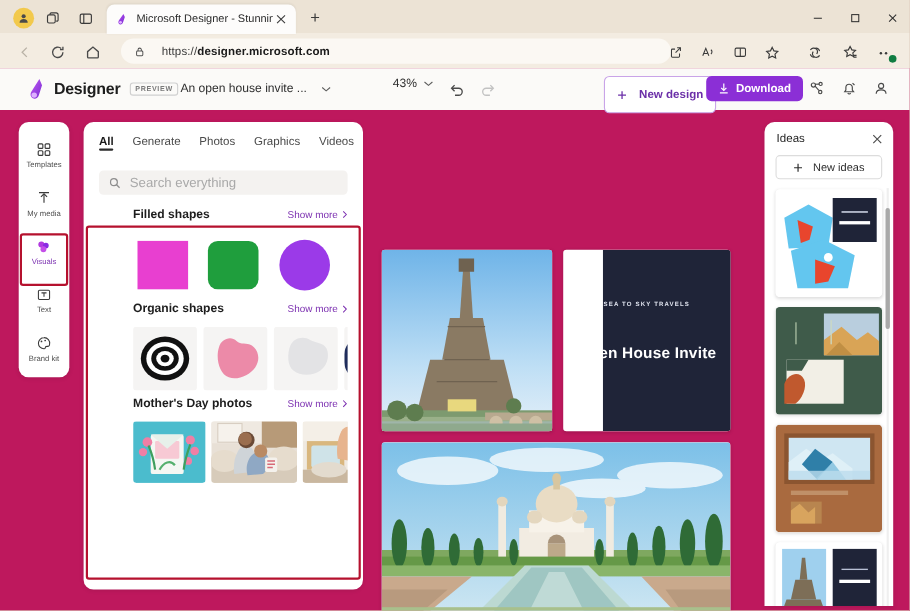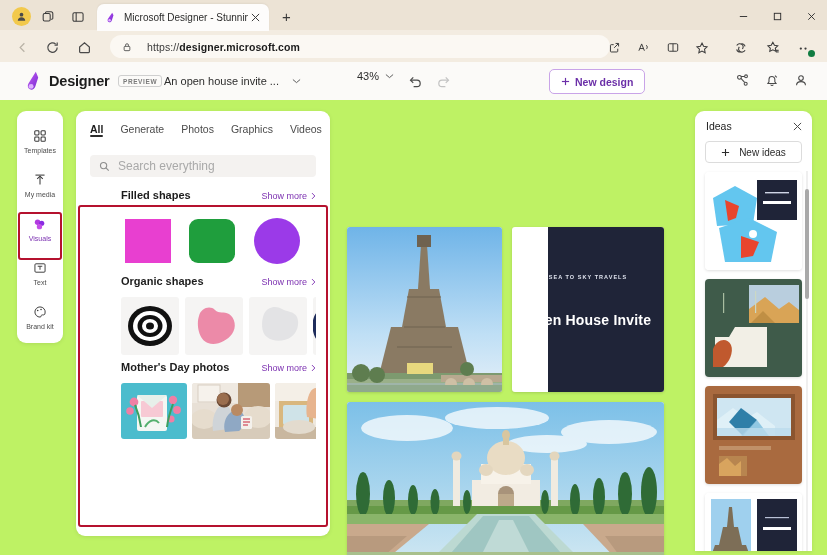--- a/index.html
+++ b/index.html
@@ -57,21 +57,21 @@
   .omnibox .url b { font-weight: 700; color: #1b1b1b; }
   .omni-icon { position: absolute; top: 6px; width: 19px; height: 19px;
     display: flex; align-items: center; justify-content: center; color: #3b3b3b; }
   .tb-icon { position: absolute; top: 5px; width: 22px; height: 22px;
     display: flex; align-items: center; justify-content: center; color: #3a3a3a; }
   .badge-dot { position: absolute; right: 1px; bottom: 2px; width: 7px; height: 7px;
     border-radius: 50%; background: #107c41; color: #fff; font-size: 5px;
     display: flex; align-items: center; justify-content: center; font-weight: 700; }
 
   
-  .designer { position: absolute; left: 0; top: 62px; width: 827px; height: 493px; background: #bef264; }
+  .designer { position: absolute; left: 0; top: 62px; width: 827px; height: 493px; background: #be185d; }
   .app-header { position: absolute; left: 0; top: 0; width: 827px; height: 38px; background: #fbfaf8; }
   .brand { position: absolute; left: 22px; top: 8px; display: flex; align-items: center; }
   .brand-logo { width: 20px; height: 22px; }
   .brand-name { font-size: 14.5px; font-weight: 700; color: #1d1d1d; margin-left: 7px; letter-spacing: -.2px; }
   .preview-badge {
     margin-left: 9px; font-size: 6.5px; letter-spacing: .6px; color: #7a7a7a;
     border: 1px solid #cfcfcf; border-radius: 3px; padding: 1.5px 3.5px; font-weight: 600;
   }
   .project-pill {
     position: absolute; left: 155px; top: 7px; height: 23px; display: flex;
@@ -80,23 +80,23 @@
   .project-name { font-size: 11px; color: #2d2d2d; }
   .chev { margin-left: 13px; color: #5c5c5c; font-size: 9px; }
   .zoom-ctl { position: absolute; left: 357px; top: 8px; display: flex; align-items: center; }
   .zoom-val { font-size: 11px; color: #2d2d2d; }
   .hdr-icon-btn {
     position: absolute; top: 8px; width: 22px; height: 22px; display: flex;
     align-items: center; justify-content: center; color: #4a4a4a;
   }
   .hdr-icon-btn.disabled { color: #c2c2c2; }
   .btn-new-design {
-    position: absolute; left: 549px; top: 7px; height: 25px; padding: 0 11px;
+    position: absolute; left: 549px; top: 7px; height: 34px; padding: 0 11px;
     border: 1px solid #c9a4e8; border-radius: 5px; background: #fff;
-    display: flex; align-items: center; gap: 5px; font-size: 10.5px;
+    display: flex; align-items: center; gap: 11px; font-size: 10.5px;
     color: #6b2fa8; font-weight: 600;
   }
   .btn-download {
     position: absolute; left: 642px; top: 7px; height: 23px; padding: 0 11px;
     border-radius: 5px; display: flex; align-items: center; gap: 6px;
     font-size: 10.5px; color: #fff; font-weight: 600;
   }
   .right-icons { position: absolute; top: 7px; }
 
   
@@ -372,20 +372,30 @@
       <div class="btn-new-design">
         <span>
           <svg width="9" height="9" viewBox="0 0 10 10" stroke="#6b2fa8" stroke-width="1.3">
               <line x1="5" y1="1" x2="5" y2="9"></line>
               <line x1="1" y1="5" x2="9" y2="5"></line>
             </svg>
         </span>
         <span>New design</span>
       </div>
 
+      <div class="btn-download" id="dlbtn" style="background: rgb(139, 47, 214);">
+        <span>
+          <svg width="10" height="11" viewBox="0 0 11 12" fill="none" stroke="#fff" stroke-width="1.2">
+            <line x1="5.5" y1="1" x2="5.5" y2="7.6"></line>
+              <path d="M2.9 5.3 5.5 7.9 8.1 5.3"></path>
+              <line x1="1.6" y1="10.4" x2="9.4" y2="10.4"></line>
+            </svg>
+        </span>
+        <span>Download</span>
+      </div>
 
       <div class="right-icons hdr-icon-btn" style="left:732px">
         <svg width="16" height="15" viewBox="0 0 18 16" fill="none" stroke="#4a4a4a" stroke-width="1.2">
           <circle cx="5" cy="4.4" r="2.1"></circle>
             <circle cx="12.4" cy="3.3" r="1.6"></circle>
             <circle cx="12" cy="11.6" r="1.7"></circle>
           <path d="M6.7 5.6 10.6 9.9"></path>
             <path d="M6.6 3.6 10.9 3.4"></path>
           </svg>
       </div>

